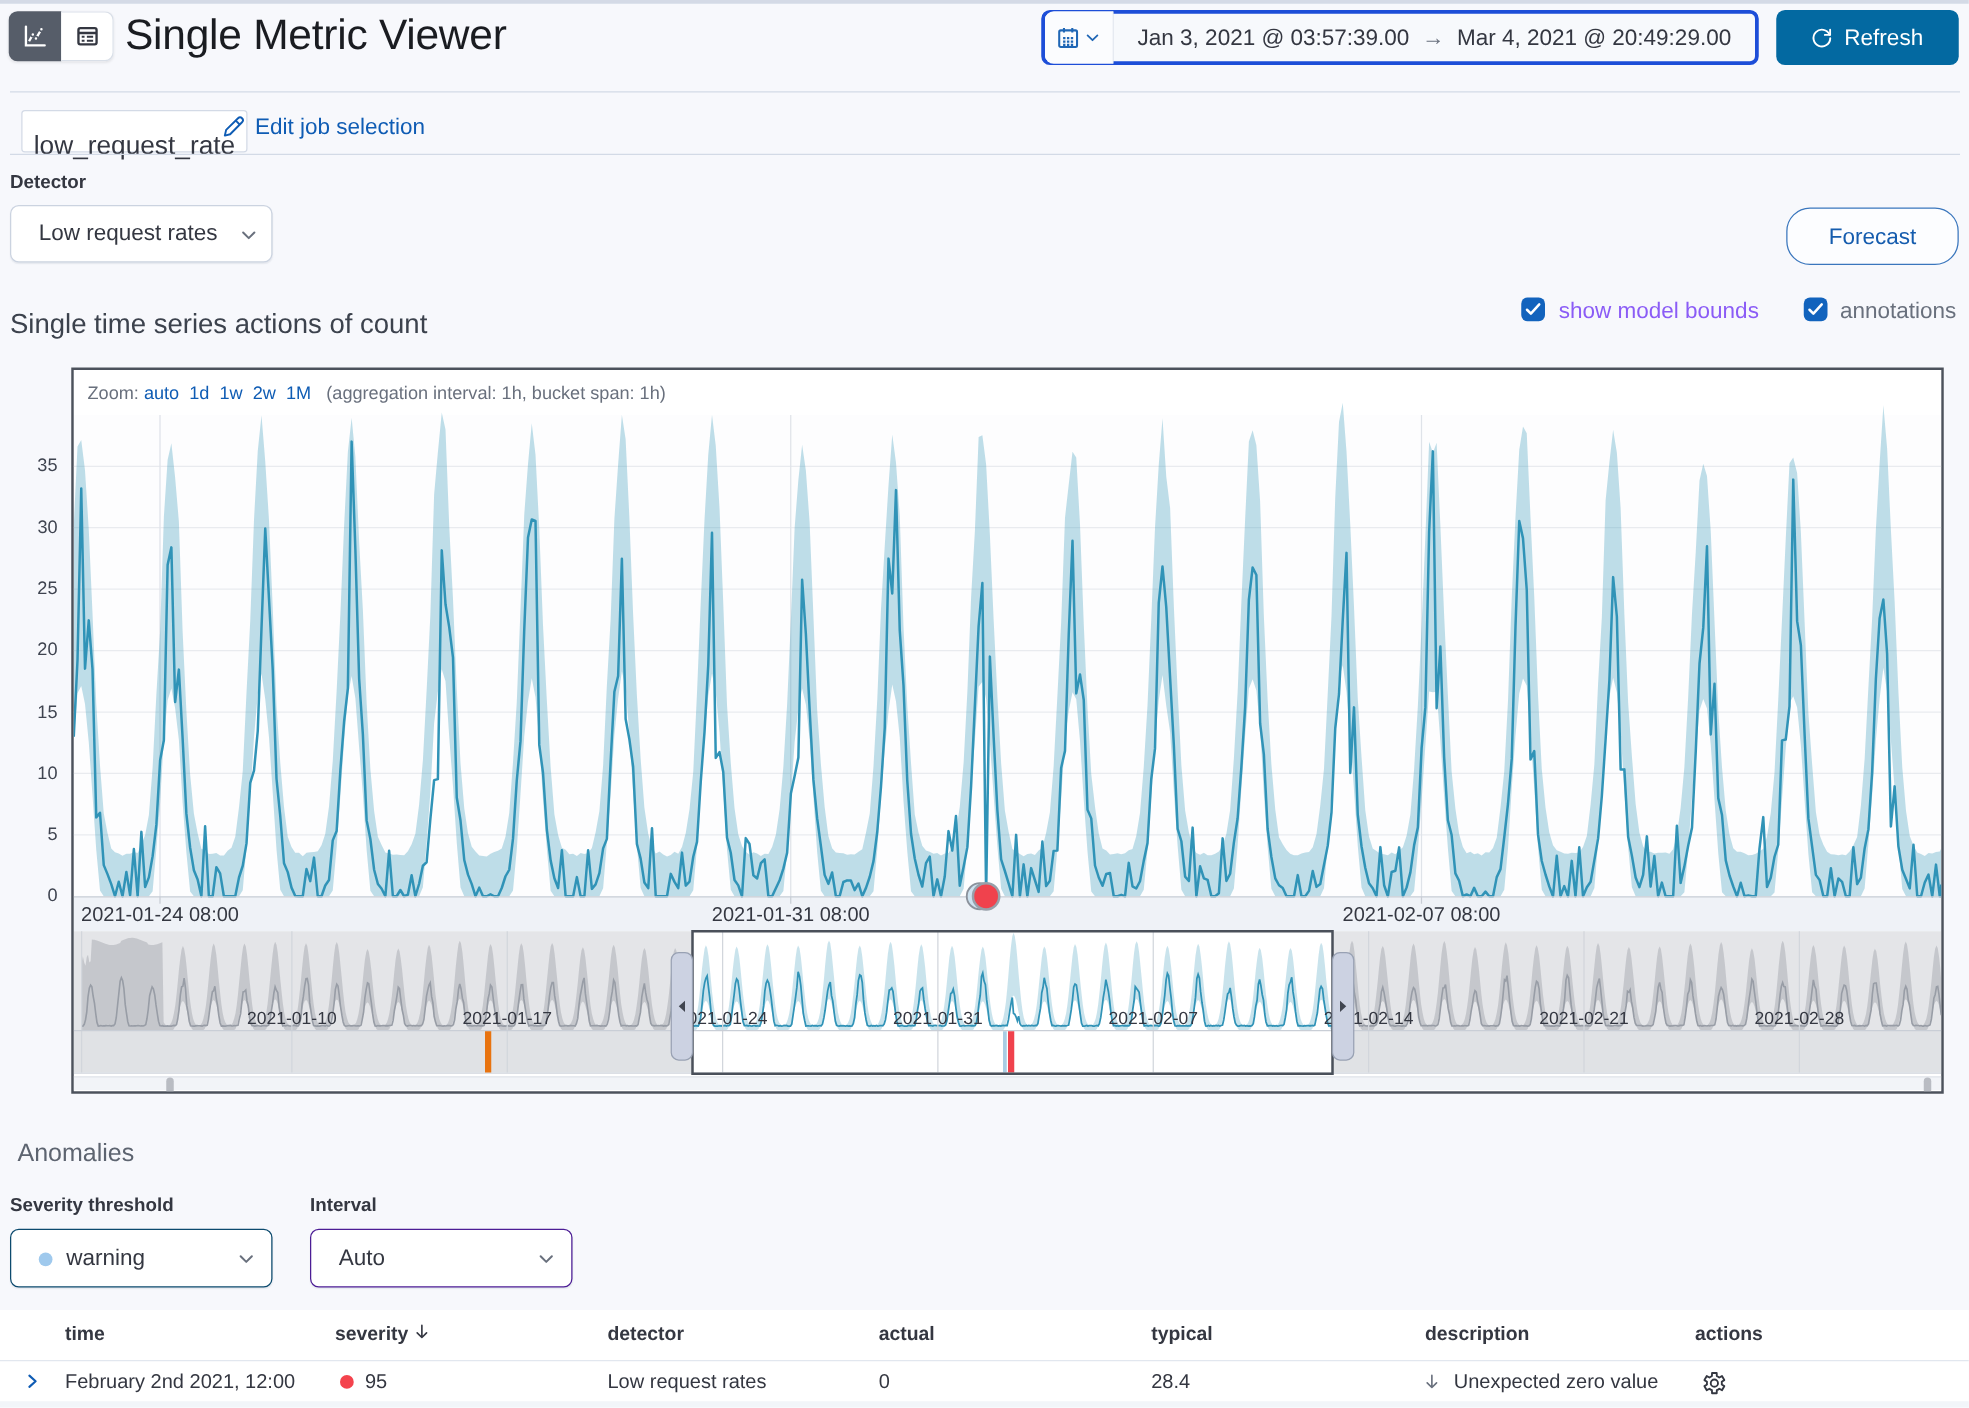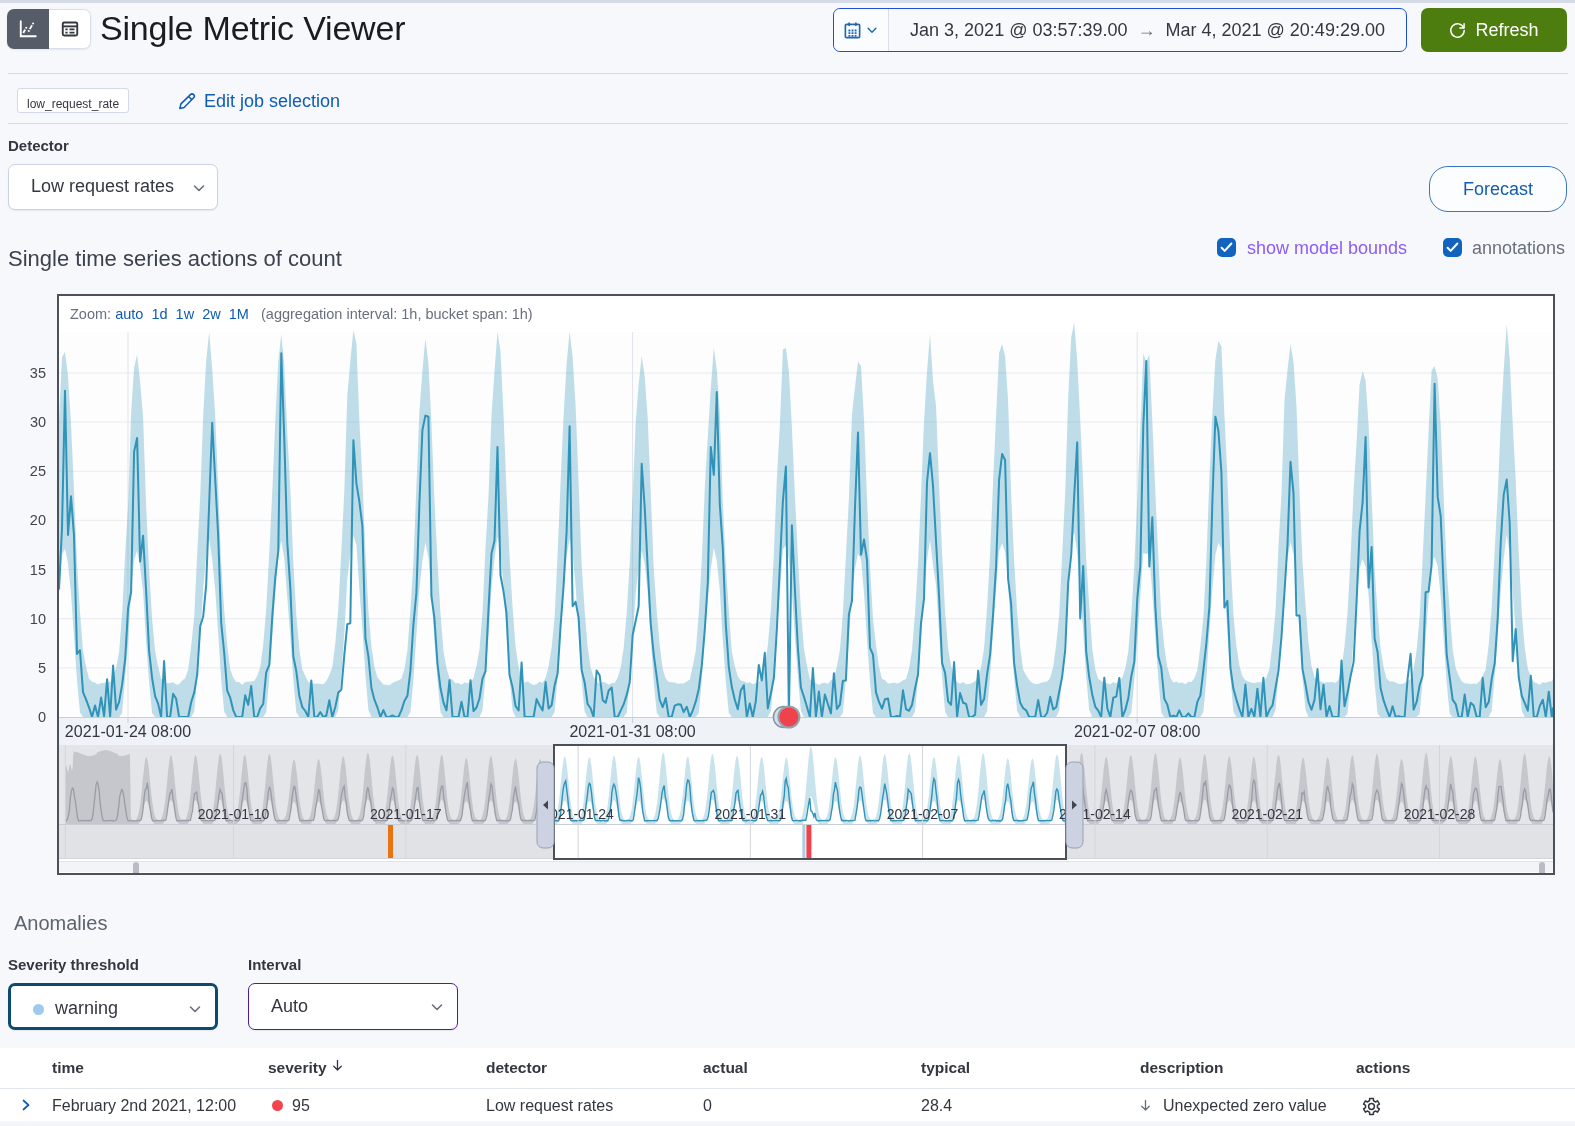--- a/index.html
+++ b/index.html
@@ -23,44 +23,44 @@
   <div style="width:42px;height:40px;background:#fff;border:1px solid #d9dfe8;border-left:none;border-radius:0 7px 7px 0;display:flex;align-items:center;justify-content:center;">
       <svg width="20" height="20" viewBox="0 0 16 16" fill="none">
         <rect x="2.2" y="2.8" width="11.6" height="10.4" rx="1.2" stroke="#343741" stroke-width="1.5"></rect>
         <path d="M2.2 5.9h11.6" stroke="#343741" stroke-width="1.5"></path>
         <path d="M4.3 8.3h1.8M7.6 8.3h4M4.3 10.9h1.8M7.6 10.9h4" stroke="#343741" stroke-width="1.3"></path>
       </svg>
     </div>
 </div>
 <div class="abs" style="left:100px;top:9px;font-size:34px;color:#1a1c21;letter-spacing:-0.2px;">Single Metric Viewer</div>
 
-<div class="abs" style="left:833px;top:8px;width:574px;height:44px;background:#f7f9fc;border:1px solid #1d4ed8;border-radius:7px;display:flex;align-items:center;">
+<div class="abs" style="left:833px;top:8px;width:574px;height:44px;background:#f7f9fc;border:3px solid #1d4ed8;border-radius:7px;display:flex;align-items:center;">
   <div style="width:55px;height:42px;border-right:1px solid #d9dfe9;display:flex;align-items:center;justify-content:center;gap:3px;background:#fbfcfe;border-radius:7px 0 0 7px;">
       <svg width="19" height="19" viewBox="0 0 16 16" fill="none">
         <rect x="2" y="2.8" width="12" height="11.2" rx="1" stroke="#1f66b5" stroke-width="1.4"></rect>
         <path d="M5.2 1.2v3M10.8 1.2v3" stroke="#1f66b5" stroke-width="1.4"></path>
         <path d="M4.6 8h1.6M7.2 8h1.6M9.8 8h1.6M4.6 10.3h1.6M7.2 10.3h1.6M9.8 10.3h1.6M4.6 12.6h1.6M7.2 12.6h1.6M9.8 12.6h1.6" stroke="#1f66b5" stroke-width="1.5"></path>
       </svg>
       <svg width="14" height="14" viewBox="0 0 16 16" fill="none">
         <path d="M3.5 6l4.5 4.5L12.5 6" stroke="#1f66b5" stroke-width="1.6" stroke-linecap="round" stroke-linejoin="round"></path>
       </svg>
     </div>
   <div style="flex:1;text-align:center;font-size:18px;color:#343741;">Jan 3, 2021 @ 03:57:39.00&nbsp;&nbsp;<span style="color:#69707d;">→</span>&nbsp;&nbsp;Mar 4, 2021 @ 20:49:29.00</div>
 </div>
-<div class="abs" style="left:1421px;top:8px;width:146px;height:44px;background:#4d7c0f;border-radius:7px;display:flex;align-items:center;justify-content:center;gap:9px;color:#fff;font-size:18px;">
+<div class="abs" style="left:1421px;top:8px;width:146px;height:44px;background:#0369a1;border-radius:7px;display:flex;align-items:center;justify-content:center;gap:9px;color:#fff;font-size:18px;">
     <svg width="17" height="17" viewBox="0 0 16 16" fill="none">
       <path d="M13.8 5.5A6.3 6.3 0 1 0 14.3 8" stroke="#fff" stroke-width="1.4" stroke-linecap="round"></path>
       <path d="M14.2 1.6v4h-4" stroke="#fff" stroke-width="1.4" stroke-linecap="round" stroke-linejoin="round"></path>
     </svg>
     <span>Refresh</span>
   </div>
 
 <div class="abs" style="left:8px;top:73px;width:1560px;height:1px;background:#d3dae6;"></div>
 
-<div class="abs" style="left:17px;top:88px;height:25px;padding:4px 9px;background:#fff;border:1px solid #d3dae6;border-radius:3px;font-size:12px;line-height:23px;color:#343741;">low_request_rate</div>
+<div class="abs" style="left:17px;top:88px;height:25px;padding:16px 9px;background:#fff;border:1px solid #d3dae6;border-radius:3px;font-size:21px;line-height:23px;color:#343741;">low_request_rate</div>
 <div class="abs" style="left:177px;top:91px;display:flex;align-items:center;gap:8px;">
     <svg width="19" height="19" viewBox="0 0 16 16" fill="none">
       <path d="M11.3 2.2a1.9 1.9 0 0 1 2.7 2.7L6 13l-3.6.9L3.3 10z" stroke="#0f5cb4" stroke-width="1.3" stroke-linejoin="round"></path>
       <path d="M9.8 3.8l2.6 2.6" stroke="#0f5cb4" stroke-width="1.3"></path>
     </svg>
     <span style="font-size:18px;color:#0f5cb4;">Edit job selection</span>
   </div>
 
 <div class="abs" style="left:8px;top:123px;width:1560px;height:1px;background:#d3dae6;"></div>
 
@@ -159,21 +159,21 @@
       <rect x="0" y="565" width="1494" height="11" fill="#f2f4f8"></rect>
       <line x1="0" y1="565.5" x2="1494" y2="565.5" stroke="#e0e4ea" stroke-width="1"></line>
       <rect x="74" y="566" width="6" height="13" rx="3" fill="#b9bcc3"></rect>
       <rect x="1480" y="566" width="6" height="13" rx="3" fill="#b9bcc3"></rect>
       <text x="11" y="23" font-size="14.5" fill="#69707d">Zoom: <tspan fill="#0f5cb4">auto&nbsp; 1d&nbsp; 1w&nbsp; 2w&nbsp; 1M</tspan>&nbsp;&nbsp;&nbsp;(aggregation interval: 1h, bucket span: 1h)</text>
     </svg></div>
 
 <div class="abs" style="left:14px;top:912px;font-size:20px;color:#5d6470;">Anomalies</div>
 <div class="abs b" style="left:8px;top:956px;font-size:15px;">Severity threshold</div>
 <div class="abs b" style="left:248px;top:956px;font-size:15px;">Interval</div>
-<div class="abs" style="left:8px;top:983px;width:210px;height:47px;background:#fff;border:3px solid #0c4a6e;border-radius:7px;box-shadow:0 1px 1px rgba(152,162,179,.18);">
+<div class="abs" style="left:8px;top:983px;width:210px;height:47px;background:#fff;border:1px solid #0c4a6e;border-radius:7px;box-shadow:0 1px 1px rgba(152,162,179,.18);">
   <div style="position:absolute;left:22px;top:18px;width:11px;height:11px;border-radius:50%;background:#9fc9ed;"></div>
   <div style="position:absolute;left:44px;top:12px;font-size:18px;">warning</div>
   <div style="position:absolute;right:12px;top:15px;"><svg width="16" height="16" viewBox="0 0 16 16" fill="none">
         <path d="M3.5 6l4.5 4.5L12.5 6" stroke="#69707d" stroke-width="1.6" stroke-linecap="round" stroke-linejoin="round"></path>
       </svg></div>
 </div>
 <div class="abs" style="left:248px;top:983px;width:210px;height:47px;background:#fff;border:1px solid #4c1d95;border-radius:7px;box-shadow:0 1px 1px rgba(152,162,179,.18);">
   <div style="position:absolute;left:22px;top:12px;font-size:18px;">Auto</div>
   <div style="position:absolute;right:12px;top:15px;"><svg width="16" height="16" viewBox="0 0 16 16" fill="none">
         <path d="M3.5 6l4.5 4.5L12.5 6" stroke="#69707d" stroke-width="1.6" stroke-linecap="round" stroke-linejoin="round"></path>

